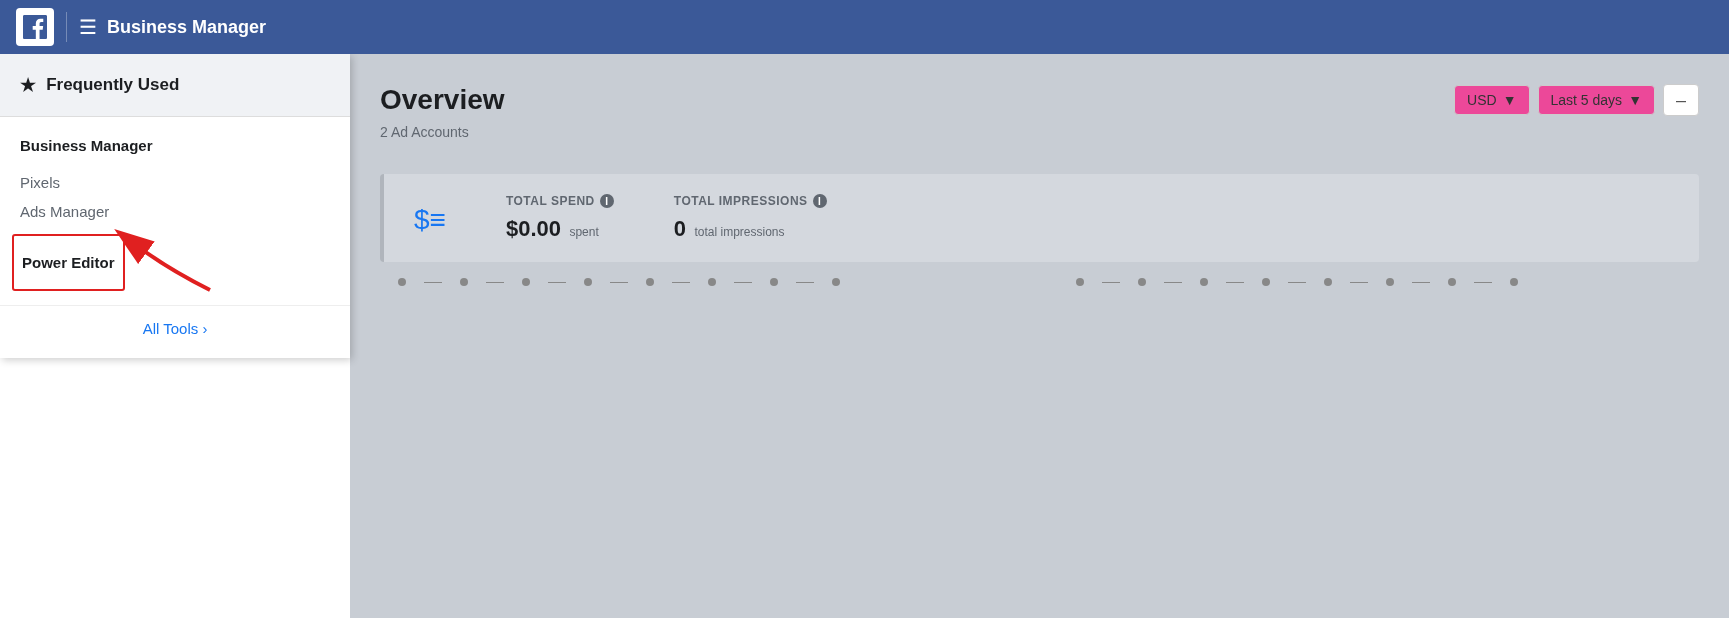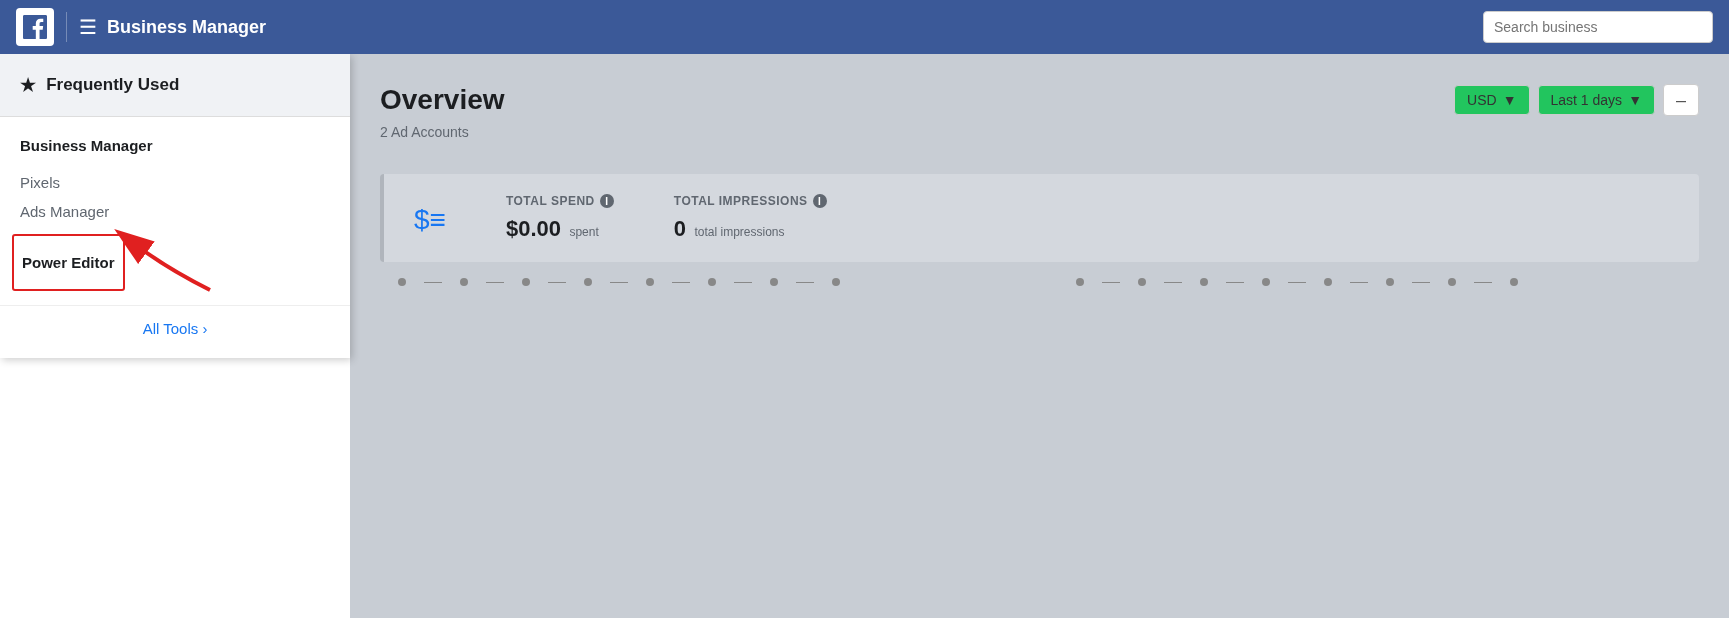--- a/index.html
+++ b/index.html
@@ -172,21 +172,21 @@
       flex: 1;
     }
     .overview-controls {
       display: flex;
       align-items: center;
       gap: 8px;
     }
     .dropdown-btn {
       display: flex;
       align-items: center;
-      background: #22c55e;
+      background: #ec4899;
       border: 1px solid #ccc;
       border-radius: 4px;
       padding: 6px 12px;
       font-size: 14px;
       color: #333;
       cursor: pointer;
       gap: 6px;
     }
     .minus-btn {
       background: #fff;
@@ -279,23 +279,20 @@
 
 <div class="navbar">
   <div class="navbar-fb-logo">
     <svg viewBox="0 0 24 24" fill="#3b5998">
         <path d="M22.676 0H1.324C.593 0 0 .593 0 1.324v21.352C0 23.408.593 24 1.324 24h11.494v-9.294H9.689v-3.621h3.129V8.41c0-3.099 1.894-4.785 4.659-4.785 1.325 0 2.464.097 2.796.141v3.24h-1.921c-1.5 0-1.792.721-1.792 1.771v2.311h3.584l-.465 3.63H16.56V24h6.115c.733 0 1.325-.592 1.325-1.324V1.324C24 .593 23.408 0 22.676 0"></path>
       </svg>
   </div>
   <div class="navbar-divider"></div>
   <span class="navbar-hamburger">☰</span>
   <span class="navbar-title">Business Manager</span>
-  <div class="navbar-search">
-    <input type="text" placeholder="Search business" style="">
-  </div>
 </div>
 
 <div class="main-layout">
 
   <div class="dropdown-panel">
 
     <div class="frequently-used-section">
       <div class="frequently-used-header">
         <span class="star-icon">★</span>
         <span>Frequently Used</span>
@@ -332,21 +329,21 @@
   <div class="content-area">
 
     <div class="overview-header">
       <span class="overview-title">Overview</span>
       <div class="overview-controls">
         <button class="dropdown-btn">
           <span>USD</span>
           <span>▼</span>
         </button>
         <button class="dropdown-btn">
-          <span>Last 1 days</span>
+          <span>Last 5 days</span>
           <span>▼</span>
         </button>
         <button class="minus-btn">–</button>
       </div>
     </div>
 
     <div class="ad-accounts-label">2 Ad Accounts</div>
 
     <div class="stats-card">
       <div class="stats-icon">$≡</div>

